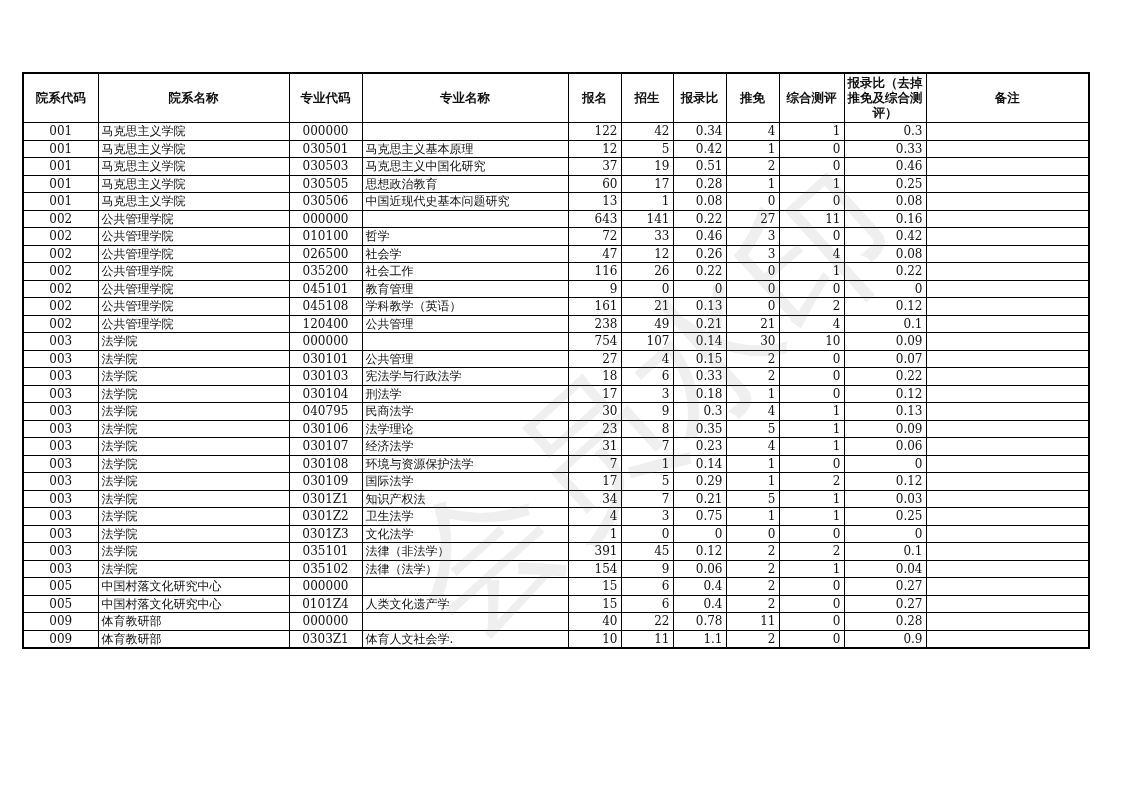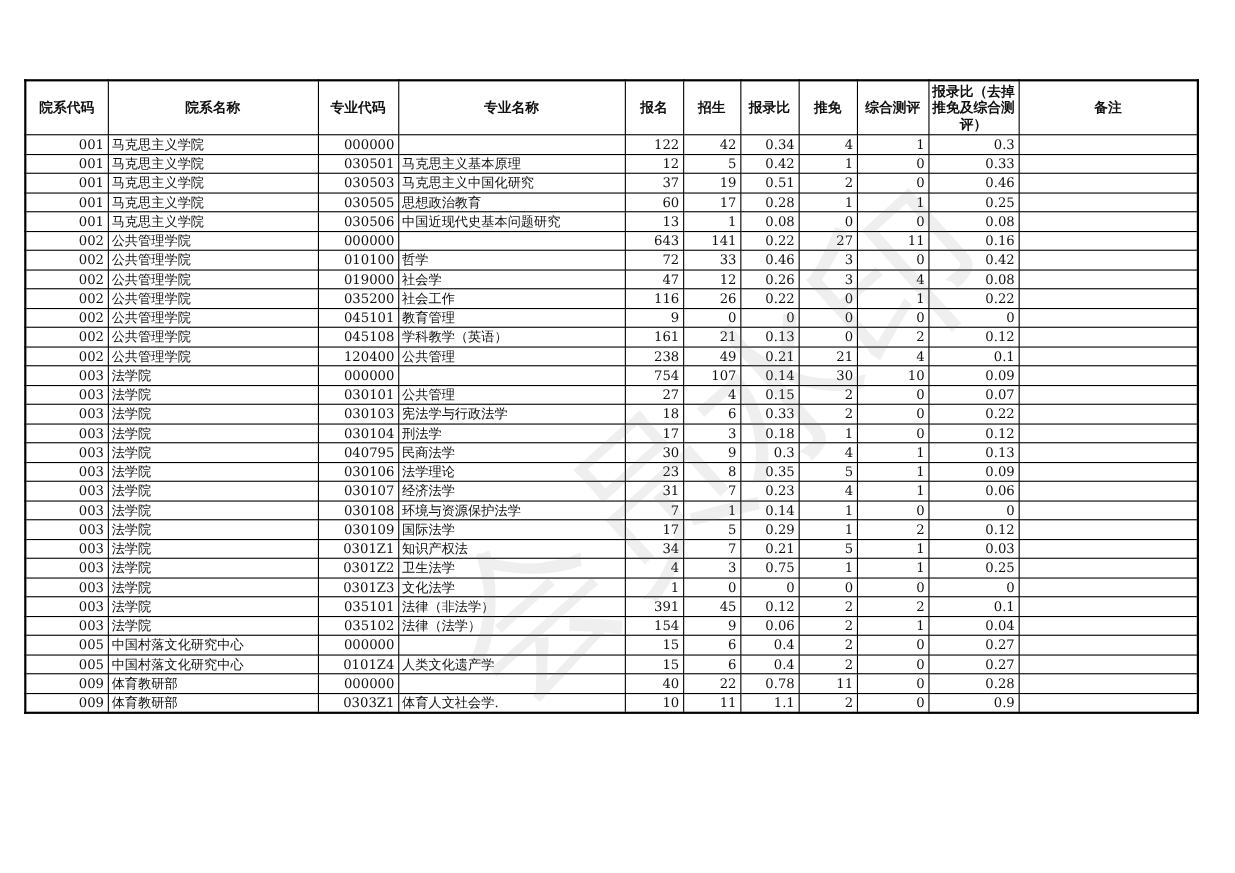--- a/index.html
+++ b/index.html
@@ -26,21 +26,21 @@
     font-size: 12.5px;
     text-align: center;
     white-space: normal;
     line-height: 15px;
   }
   table.sheet td {
     height: 16.5px;
     font-size: 12px;
     line-height: 16px;
   }
-  td.c { text-align: right; }
+  td.c { text-align: center; }
   td.l { text-align: left; }
   td.r { text-align: right; }
   .watermark {
     position: absolute; left: 360px; top: 260px;
     width: 520px; height: 340px;
     pointer-events: none;
     font-family: "DejaVu Sans", sans-serif;
     font-size: 150px;
     color: rgba(120,120,120,0.12);
     transform: rotate(-42deg);
@@ -171,21 +171,21 @@
           <td class="r">33</td>
           <td class="r">0.46</td>
           <td class="r">3</td>
           <td class="r">0</td>
           <td class="r">0.42</td>
           <td class="l"></td>
         </tr>
         <tr>
           <td class="c">002</td>
           <td class="l">公共管理学院</td>
-          <td class="c">019000</td>
+          <td class="c">026500</td>
           <td class="l">社会学</td>
           <td class="r">47</td>
           <td class="r">12</td>
           <td class="r">0.26</td>
           <td class="r">3</td>
           <td class="r">4</td>
           <td class="r">0.08</td>
           <td class="l"></td>
         </tr>
         <tr>

